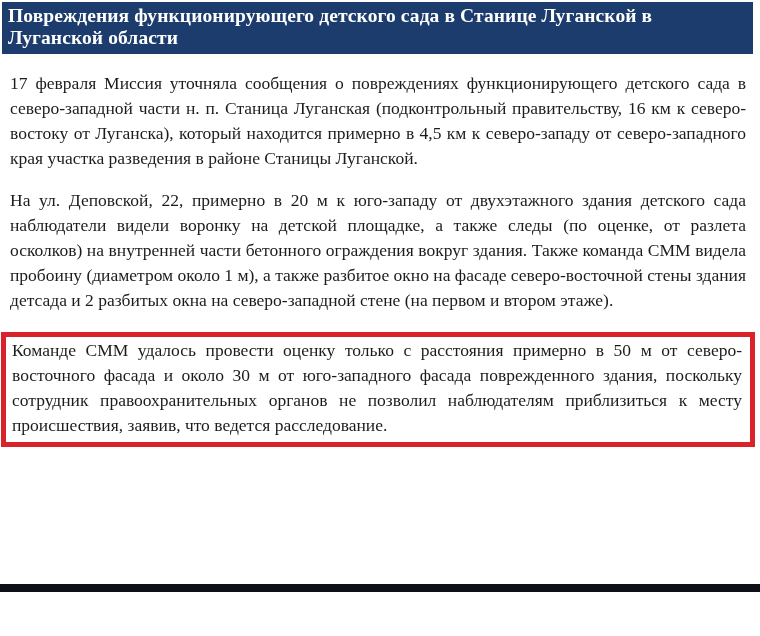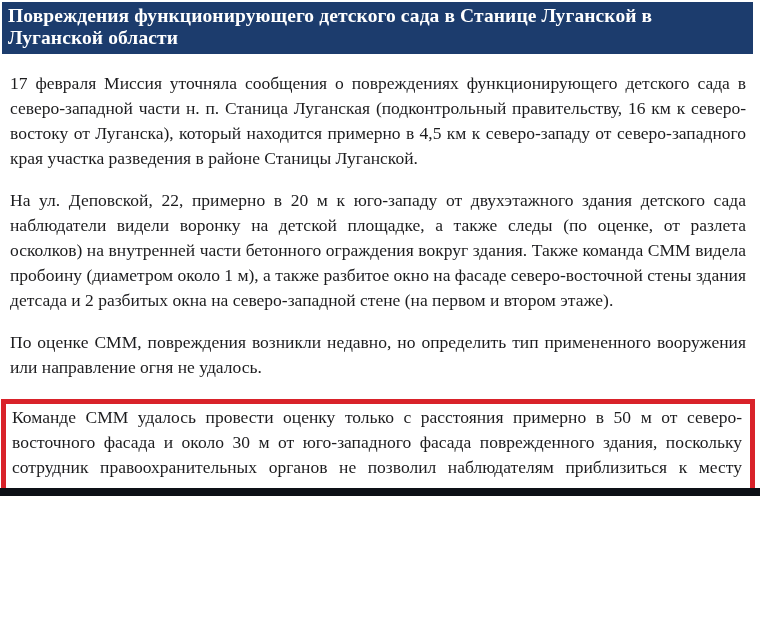--- a/index.html
+++ b/index.html
@@ -12,21 +12,21 @@
   }
   * { box-sizing: border-box; }
   html, body { margin: 0; padding: 0; }
   body {
     background: #ffffff;
     font-family: "Liberation Serif", "DejaVu Serif", serif;
   }
   .page {
     position: relative;
     width: 760px;
-    height: 496px;
+    height: 592px;
     background: var(--page_bg);
     overflow: hidden;
   }
   .title-bar {
     margin: 2px 7px 0 2px;
     background: var(--header_bg);
     color: var(--header_text);
     padding: 3px 8px 6px 6px;
   }
   .title-bar h1 {
@@ -71,21 +71,20 @@
 <div class="page">
 
   <header class="title-bar">
     <h1>Повреждения функционирующего детского сада в Станице Луганской в Луганской области</h1>
   </header>
 
   <p class="body-para first">17 февраля Миссия уточняла сообщения о повреждениях функционирующего детского сада в северо-западной части н. п. Станица Луганская (подконтрольный правительству, 16 км к северо-востоку от Луганска), который находится примерно в 4,5 км к северо-западу от северо-западного края участка разведения в районе Станицы Луганской.</p>
 
   <p class="body-para">На ул. Деповской, 22, примерно в 20 м к юго-западу от двухэтажного здания детского сада наблюдатели видели воронку на детской площадке, а также следы (по оценке, от разлета осколков) на внутренней части бетонного ограждения вокруг здания. Также команда СММ видела пробоину (диаметром около 1 м), а также разбитое окно на фасаде северо-восточной стены здания детсада и 2 разбитых окна на северо-западной стене (на первом и втором этаже).</p>
 
-  <p class="body-para">По оценке СММ, повреждения возникли недавно, но определить тип примененного вооружения или направление огня не удалось.</p>
 
 
   <div class="highlight-box">
     <p>Команде СММ удалось провести оценку только с расстояния примерно в 50 м от северо-восточного фасада и около 30 м от юго-западного фасада поврежденного здания, поскольку сотрудник правоохранительных органов не позволил наблюдателям приблизиться к месту происшествия, заявив, что ведется расследование.</p>
   </div>
 
   <div class="bottom-bar"></div>
 
 </div>
 

